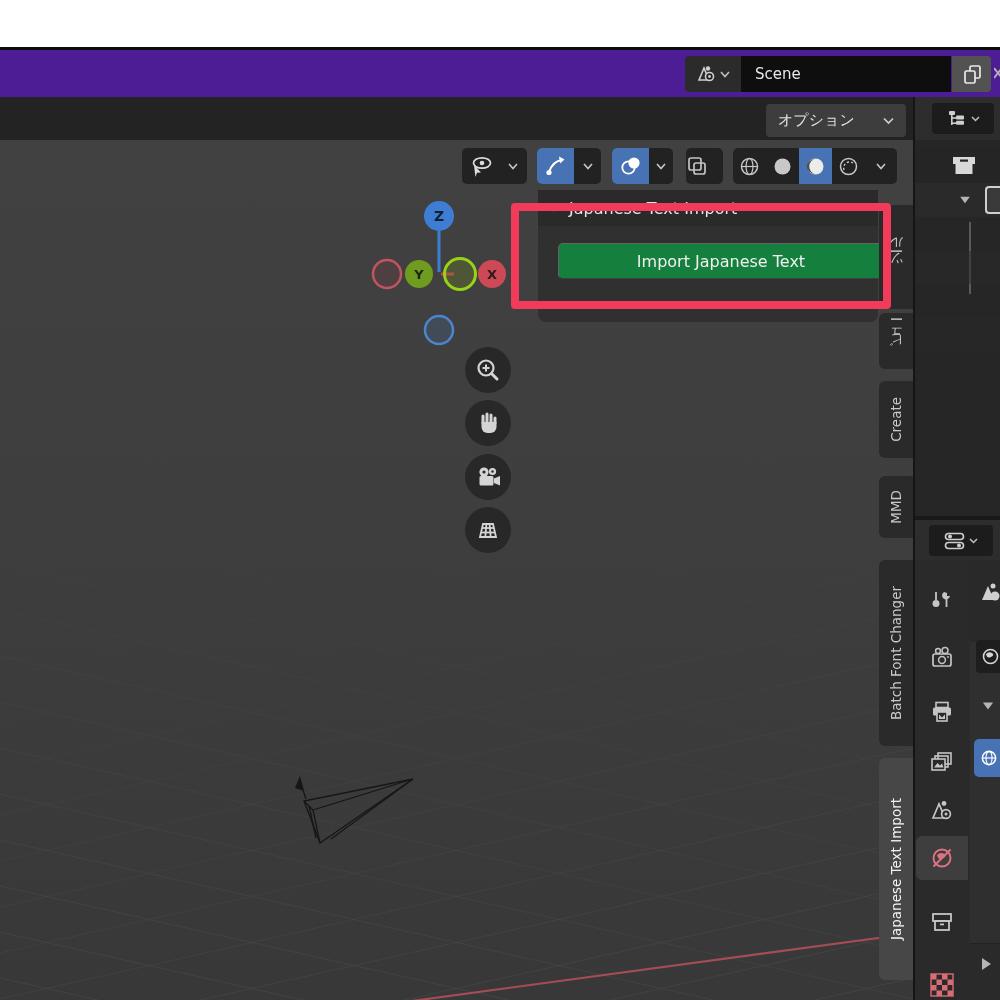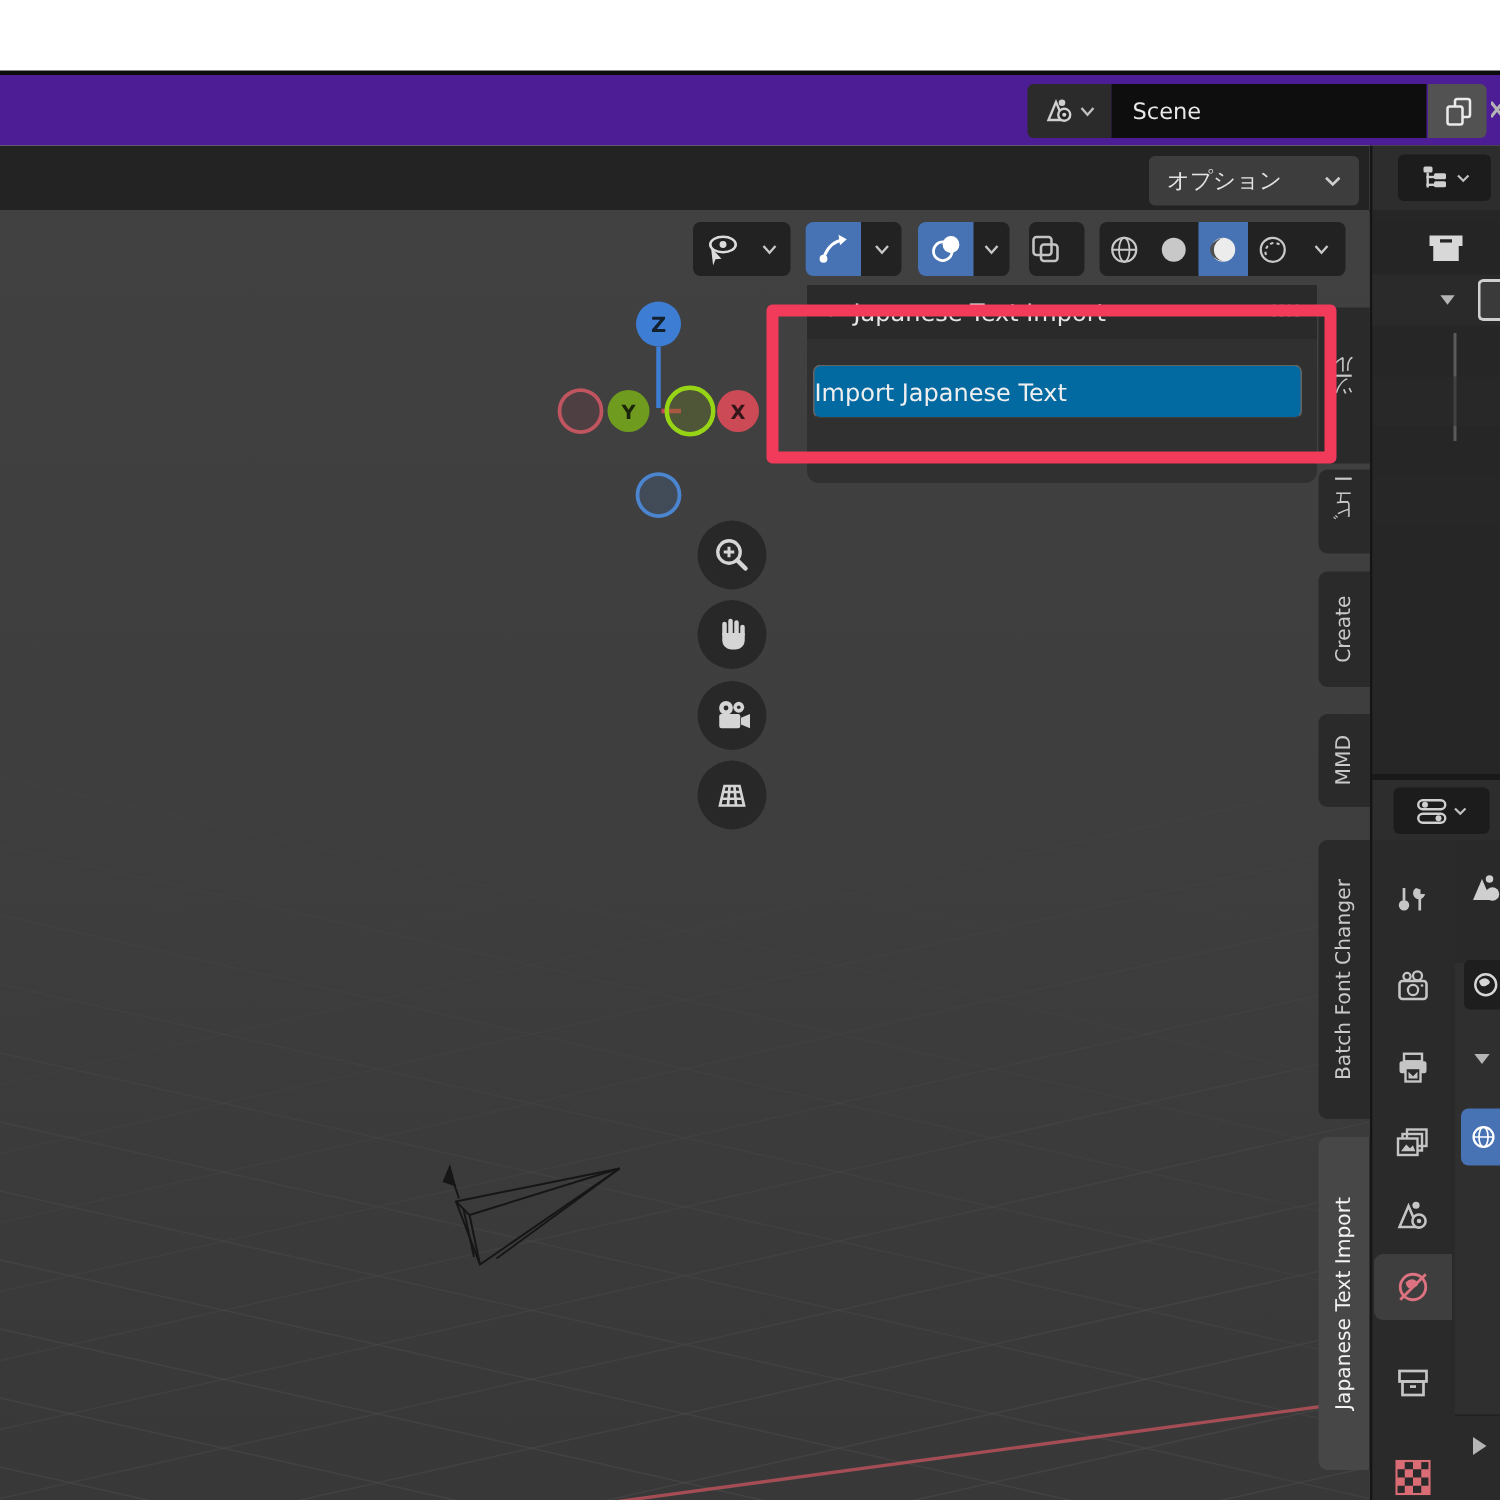--- a/index.html
+++ b/index.html
@@ -289,21 +289,21 @@
       <i></i>
         <i></i>
         <i></i>
         <i></i>
         <i></i>
         <i></i>
         <i></i>
         <i></i>
     </div>
   </div>
-  <div style="position:absolute;left:4px;top:53px;width:324px;height:34px;background:#0369a1;border:1px solid #646464;border-bottom-color:#3e3e3e;border-radius:5px;display:flex;align-items:center;justify-content:flex-start;">
+  <div style="position:absolute;left:20px;top:53px;width:324px;height:34px;background:#15803d;border:1px solid #646464;border-bottom-color:#3e3e3e;border-radius:5px;display:flex;align-items:center;justify-content:center;">
     <span style="color:#efefef;font-size:16px;">Import Japanese Text</span>
   </div>
 </div>
 
 <div class="vtab" style="top:205px;height:104px;">
     <span>ツール</span>
   </div>
 <div class="vtab" style="top:313px;height:56px;">
     <span>ビュー</span>
   </div>

